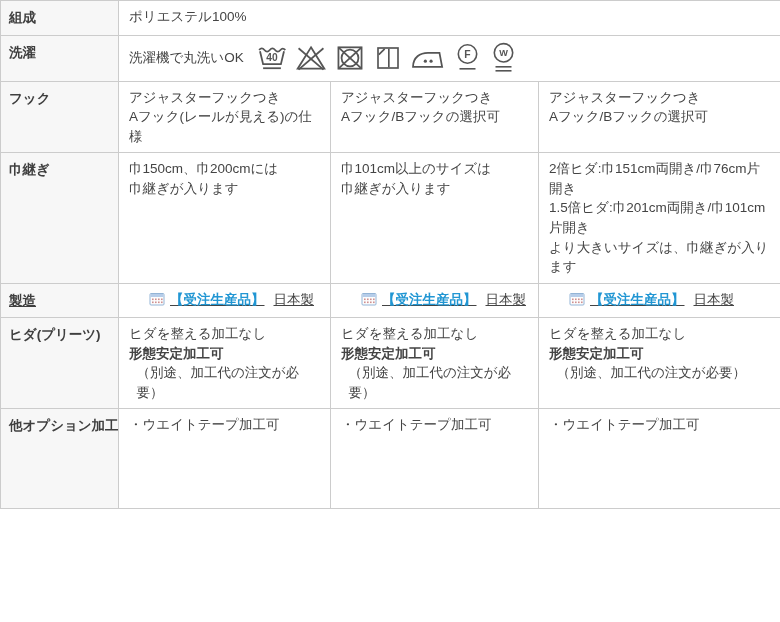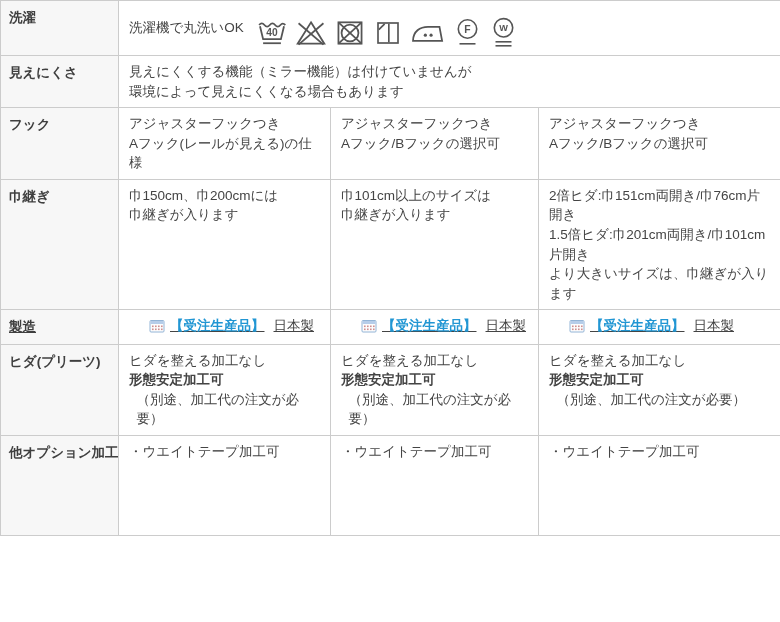--- a/index.html
+++ b/index.html
@@ -40,40 +40,44 @@
   tr.r7  > th, tr.r7  > td { height:48px; }
   tr.r8  > th, tr.r8  > td { height:60px; }
   tr.r9  > th, tr.r9  > td { height:32px;text-decoration:underline; }
   tr.r10 > th, tr.r10 > td { height:78px; }
   tr.r11 > th, tr.r11 > td { height:100px; }
 
   td.center { text-align:center; }
   .bold { font-weight:bold; }
   .indent { display:inline-block; padding-left:0.55em; }
   .wash-line { display:flex; align-items:center; gap:4px; }
-  .care-icons { display:inline-flex; align-items:center; gap:7px; margin-left:8px;margin-top:10px; }
+  .care-icons { display:inline-flex; align-items:flex-end; gap:7px; margin-left:8px; }
   .care-icons svg { display:block; }
   .made { display:flex; align-items:center; gap:5px;padding-left:20px; }
   .badge-blue { color:#2196d3; font-weight:bold; }
   .origin { margin-left:4px; }
   .small-cell { font-size:11.5px; line-height:1.55; padding:6px 4px 6px 6px; }
   svg text { font-family:"Liberation Sans","DejaVu Sans",sans-serif; }
 </style>
 </head>
 <body>
 
 <table class="spec">
   <colgroup>
     <col style="width:118px">
       <col style="width:212px">
       <col style="width:208px">
       <col style="width:242px">
   </colgroup>
 
   <tbody>
+      <tr class="r1">
+    <th class="label">組成</th>
+    <td colspan="3">ポリエステル100%</td>
+  </tr>
 
   <tr class="r2">
     <th class="label">洗濯</th>
     <td colspan="3">
       <div class="wash-line">
         <span>洗濯機で丸洗いOK</span>
         <span class="care-icons">
           <svg width="32" height="32" viewBox="0 0 36 36" fill="none" stroke="#555" stroke-width="2">
             <path d="M3.5 9 Q6.5 5.5 9.5 9 Q12.5 12.5 15.5 9 Q18.5 5.5 21.5 9 Q24.5 12.5 27.5 9 Q30 6 33 9"></path>
             <path d="M4.5 10.5 L8 25 L28 25 L31.5 10.5"></path>
@@ -110,27 +114,20 @@
             <circle cx="18" cy="13.5" r="11.5"></circle>
             <text x="18" y="18" font-size="11.5" text-anchor="middle" fill="#555" stroke="none" font-weight="bold">W</text>
             <line x1="8" y1="31" x2="28" y2="31"></line>
             <line x1="8" y1="36" x2="28" y2="36"></line>
           </svg>
         </span>
       </div>
     </td>
   </tr>
 
-  <tr class="r3">
-    <th class="label">見えにくさ</th>
-    <td colspan="3">
-      <span>見えにくくする機能（ミラー機能）は付けていませんが</span><br>
-      <span>環境によって見えにくくなる場合もあります</span>
-    </td>
-  </tr>
 
 
 
   <tr class="r6">
     <th class="label">フック</th>
     <td>
       <span>アジャスターフックつき</span><br>
       <span>Aフック(レールが見える)の仕様</span>
     </td>
     <td>

